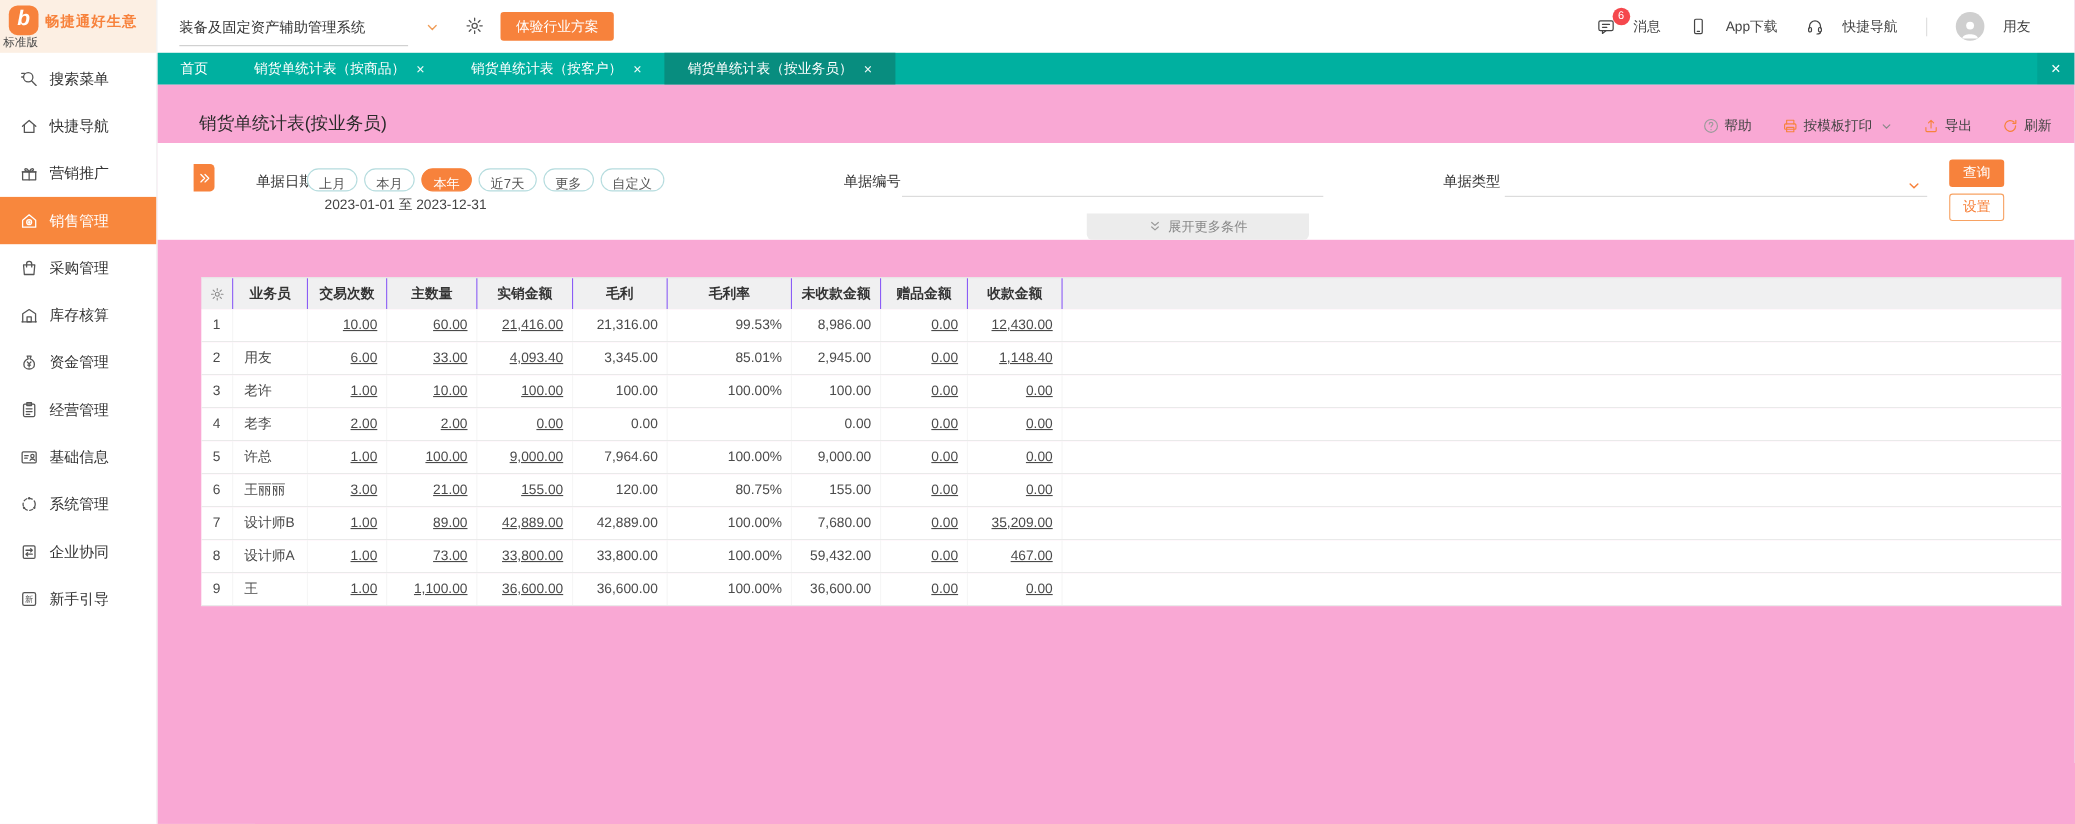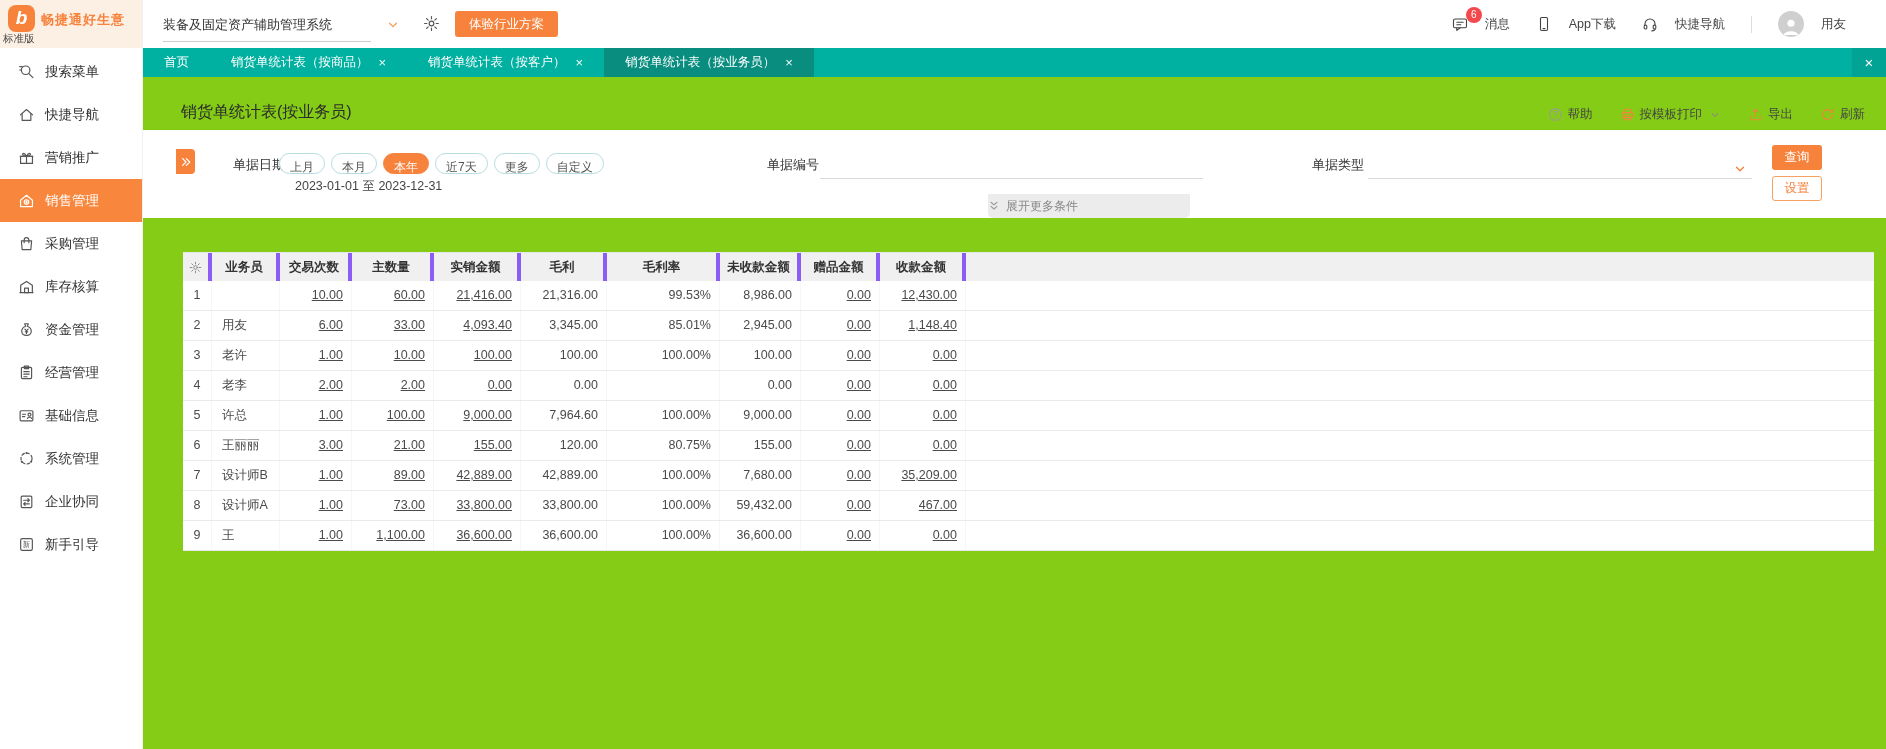--- a/index.html
+++ b/index.html
@@ -35,21 +35,21 @@
   .avatar{width:26px;height:26px;border-radius:50%;background:#cfcfcf;overflow:hidden;display:flex;align-items:flex-end;justify-content:center}
   
   .tabbar{position:absolute;left:143px;top:48px;width:1743px;height:29px;background:#00b0a0;display:flex}
   .tabs-flow{display:flex}
   .tab{display:flex;align-items:center;gap:10px;padding:0 21px;color:#fff;font-size:12.5px;cursor:pointer;white-space:nowrap}
   .tab.active{background:#088d7f}
   .tab-x{font-size:13px;opacity:.95;display:none;line-height:1}
   .tab-x.show{display:inline}
   .tabbar-close{position:absolute;right:0;top:0;width:34px;height:29px;display:flex;align-items:center;justify-content:center;color:#fff;font-size:15px;background:rgba(0,0,0,.07);cursor:pointer}
   
-  .content{position:absolute;left:143px;top:77px;width:1743px;height:672px;background:#84cc16}
+  .content{position:absolute;left:143px;top:77px;width:1743px;height:672px;background:#f9a8d4}
   .page-title{position:absolute;left:38px;top:25px;font-size:16px;color:#2b2b2b;font-weight:500}
   .toolbar{position:absolute;right:21px;top:29px;display:flex;gap:27px;align-items:center;font-size:12.5px;color:#444}
   .tool{display:flex;align-items:center;gap:5px;cursor:pointer}
   .tool .ic{color:#f7823c;display:flex}
   .tool .ic.gray{color:#9a9a9a}
   .tool .chev{color:#888;margin-left:2px;display:flex}
   
   .fcard{position:absolute;left:0;top:53px;width:1743px;height:88px;background:#fff}
   .collapse-btn{position:absolute;left:33px;top:19px;width:19px;height:25px;background:#f7823c;border-radius:0 4px 4px 0;color:#fff;display:flex;align-items:center;justify-content:center;cursor:pointer}
   .f-label{position:absolute;font-size:13px;color:#333}
@@ -59,26 +59,26 @@
   .pills{position:absolute;left:136px;top:23px;display:flex;gap:6px}
   .pill{height:21px;line-height:19px;padding:4px 10px;border:1px solid #b5dcde;border-radius:11px;font-size:12px;color:#555;background:#fff;cursor:pointer;white-space:nowrap}
   .pill.active{background:#f7823c;border-color:#f7823c;color:#fff}
   .date-range{position:absolute;left:152px;top:48px;font-size:12.5px;color:#444}
   .in-line{position:absolute;height:22px;border-bottom:1px solid #d9d9d9;font-size:12.5px;color:#333;cursor:text}
   .line-docno{left:677px;top:27px;width:383px}
   .line-doctype{left:1225px;top:27px;width:384px;cursor:pointer}
   .dd-chevron{position:absolute;left:1590px;top:32px;color:#f7823c;cursor:pointer}
   .btn-search{position:absolute;left:1629px;top:15px;width:50px;height:25px;background:#f7823c;color:#fff;font-size:12.5px;border-radius:3px;text-align:center;line-height:25px;cursor:pointer;border:none}
   .btn-settings{position:absolute;left:1629px;top:46px;width:50px;height:25px;background:#fff;color:#f7823c;font-size:12.5px;border-radius:3px;text-align:center;line-height:23px;border:1px solid #f7a263;cursor:pointer}
-  .expand-tab{position:absolute;left:845px;top:64px;width:202px;height:24px;background:#ececec;border-radius:0 0 5px 5px;display:flex;align-items:center;justify-content:flex-start;gap:6px;font-size:12px;color:#888;cursor:pointer}
+  .expand-tab{position:absolute;left:845px;top:64px;width:202px;height:24px;background:#ececec;border-radius:0 0 5px 5px;display:flex;align-items:center;justify-content:center;gap:6px;font-size:12px;color:#888;cursor:pointer}
   .expand-tab .ic{color:#9a9a9a;display:flex}
   
   .table{position:absolute;left:40px;top:175px;right:12px}
   .thead{display:flex;height:29px;background:#f0f0f1;border-top:1px solid #e6e6e6}
-  .th{font-size:12.5px;font-weight:700;color:#333;text-align:center;line-height:28px;border-right:4px solid #8b5cf6;flex:none;cursor:pointer}
+  .th{font-size:12.5px;font-weight:700;color:#333;text-align:center;line-height:28px;border-right:1px solid #8b5cf6;flex:none;cursor:pointer}
   .th.c0{display:flex;align-items:center;justify-content:center;color:#8a8a8a}
   .tr{display:flex;height:30px;background:#fff;border-bottom:1px solid #eaeaea}
   .cell{font-size:12.5px;color:#4a4a4a;line-height:29px;border-right:1px solid #f6f6f6;flex:none;white-space:nowrap;overflow:hidden}
   .c0{width:29px;text-align:center}
   .c1{width:68px}
   .tr .c1{padding-left:10px;text-align:left}
   .c2{width:72px}.c3{width:82px}.c4{width:87px}.c5{width:86px}.c6{width:113px}.c7{width:81px}.c8{width:79px}.c9{width:86px}
   .cf{flex:1 1 auto;border-right:none}
   .num-cell{text-align:right;padding-right:8px}
   .lk{text-decoration:underline;cursor:pointer}

